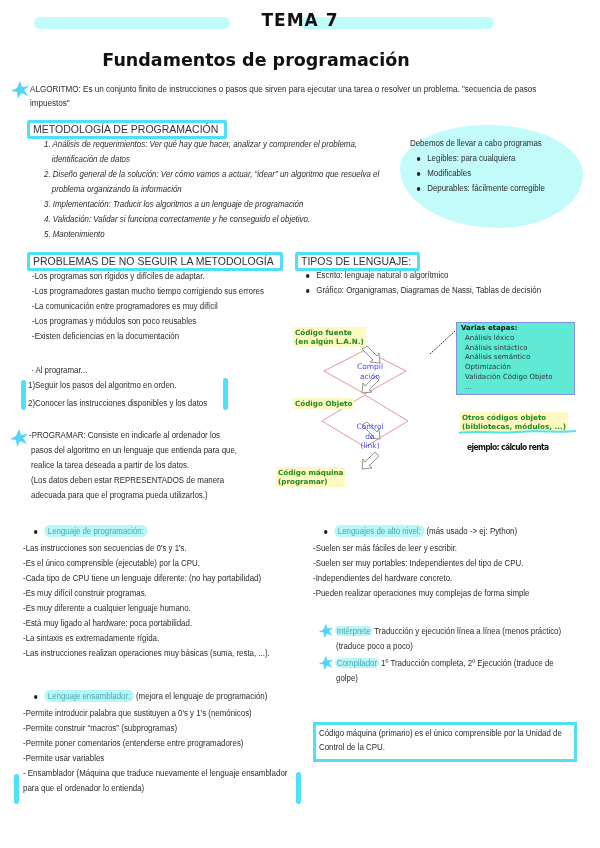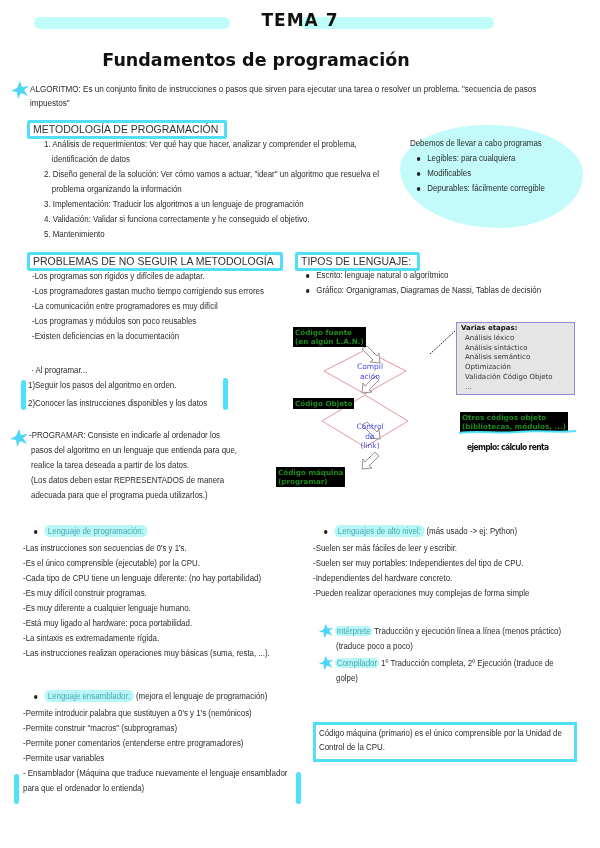--- a/index.html
+++ b/index.html
@@ -15,43 +15,43 @@
   .subtitle { position: absolute; top: 50px; left: 0; width: 512px; text-align: center; font-family: "DejaVu Sans", sans-serif; font-weight: bold; font-size: 17.5px; color: #111; }
 
   .star { position: absolute; width: 20px; height: 20px; }
 
   .box-heading { position: absolute; border: 3px solid #4fe0f7; border-radius: 2px; font-size: 10.5px; line-height: 13px; padding: 0 6px 0 3px; color: #333; white-space: nowrap; font-family: "Liberation Sans", sans-serif; }
   .hl { background: #b9f6f7; border-radius: 7px; padding: 1px 4px; color: #46a8b4; }
   .bullet { display: inline-block; width: 4px; height: 4px; border-radius: 50%; background: #222; vertical-align: middle; margin-right: 8px; }
 
   .blob { position: absolute; left: 400px; top: 125px; width: 183px; height: 103px; background: #c2fbfa; border-radius: 48% 52% 46% 54% / 42% 48% 52% 58%; }
 
-  .diagram-label { font-family: "DejaVu Sans", sans-serif; font-weight: bold; color: #1e8b1e; font-size: 7.2px; line-height: 9px; background: #000000; padding: 1px 2px; }
-  .stages { position: absolute; left: 456px; top: 322px; width: 119px; height: 73px; background: #e5e5e5; border: 1px solid #8c8ce0; font-family: "DejaVu Sans", sans-serif; font-size: 7px; line-height: 9.8px; color: #333; padding: 1px 4px; }
+  .diagram-label { font-family: "DejaVu Sans", sans-serif; font-weight: bold; color: #1e8b1e; font-size: 7.2px; line-height: 9px; background: #fef9c3; padding: 1px 2px; }
+  .stages { position: absolute; left: 456px; top: 322px; width: 119px; height: 73px; background: #5eead4; border: 1px solid #8c8ce0; font-family: "DejaVu Sans", sans-serif; font-size: 7px; line-height: 9.8px; color: #333; padding: 1px 4px; }
   .stages b { color: #111; }
 
   .bracket { position: absolute; width: 5px; background: #4ee2f8; border-radius: 3px; }
   .code-box { position: absolute; left: 313px; top: 722px; width: 264px; height: 40px; border: 3px solid #4fe0f7; font-size: 9.2px; line-height: 14px; padding: 1px 3px; font-family: "Liberation Sans", sans-serif; }
 </style>
 </head>
 <body>
 
 <div class="title-bar" style="left:34px;width:196px;"></div>
 <div class="title-bar" style="left:300px;width:194px;"></div>
 <div class="tema">TEMA 7</div>
 <div class="subtitle">Fundamentos de programación</div>
 
 <svg class="star" style="left:10px;top:80px;" viewBox="0 0 20 20">
   <path d="M10 1 L12 7 L19 6 L14 10 L18 16 L11 13 L8 19 L7 12 L1 11 L7 8 Z" fill="#4fd6f6"></path>
 </svg>
 <div class="abs t" style="left:30px;top:82px;transform:scaleX(0.88);">ALGORITMO: Es un conjunto finito de instrucciones o pasos que sirven para ejecutar una tarea o resolver un problema. "secuencia de pasos</div>
 <div class="abs t" style="left:30px;top:96px;transform:scaleX(0.88);">impuestos"</div>
 
 <div class="box-heading" style="left:27px;top:120px;">METODOLOGÍA DE PROGRAMACIÓN</div>
-<div class="abs" style="left:44px;top:137px;">
+<div class="abs" style="left:44px;top:137px;font-style:italic;">
   <div class="t squeeze">1. Análisis de requerimientos: Ver qué hay que hacer, analizar y comprender el problema,</div>
   <div class="t squeeze" style="padding-left:9px;">identificación de datos</div>
   <div class="t squeeze">2. Diseño general de la solución: Ver cómo vamos a actuar, "idear" un algoritmo que resuelva el</div>
   <div class="t squeeze" style="padding-left:9px;">problema organizando la información</div>
   <div class="t squeeze">3. Implementación: Traducir los algoritmos a un lenguaje de programación</div>
   <div class="t squeeze">4. Validación: Validar si funciona correctamente y he conseguido el objetivo.</div>
   <div class="t squeeze">5. Mantenimiento</div>
 </div>
 
 <div class="blob"></div>

